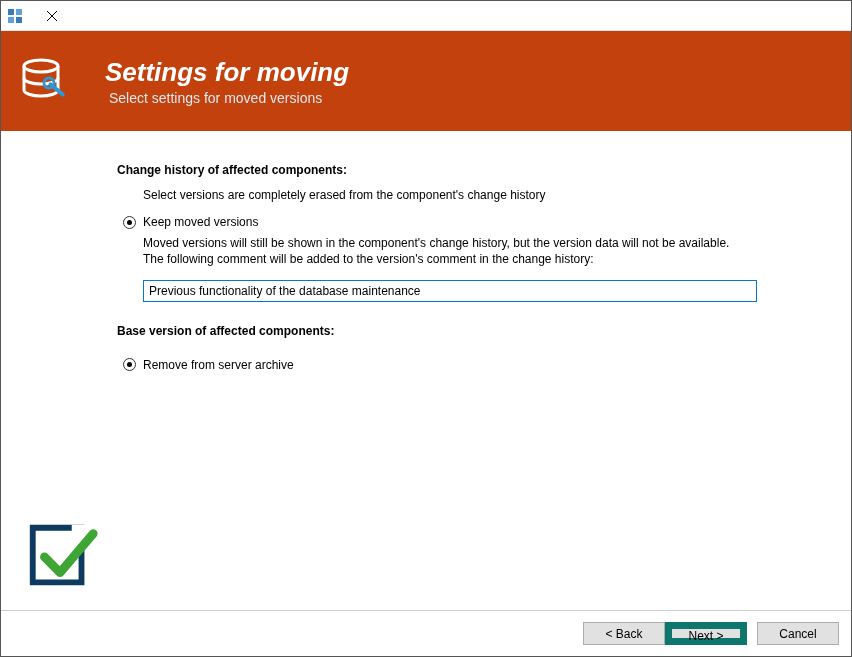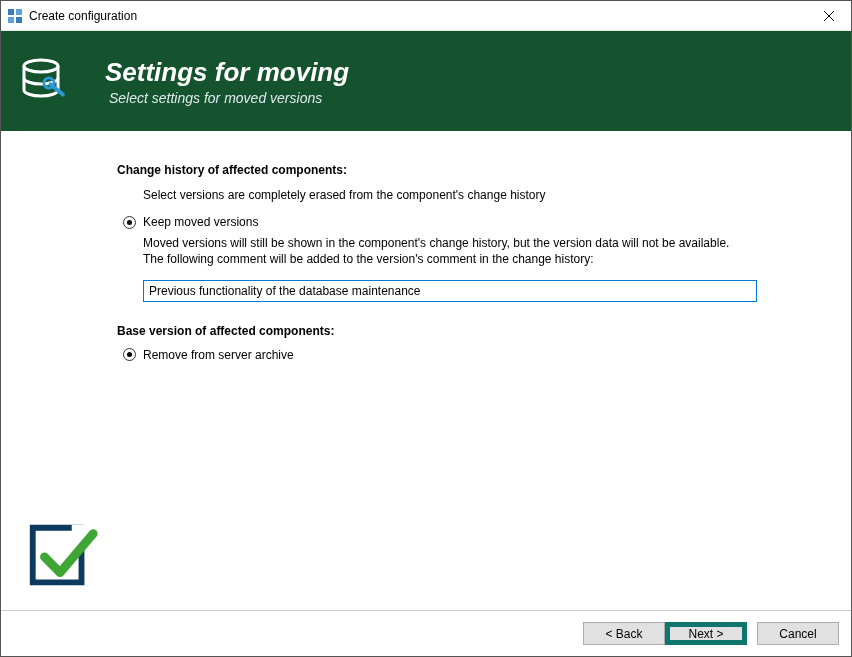--- a/index.html
+++ b/index.html
@@ -41,41 +41,40 @@
   }
   .titlebar .close-btn {
     width: 45px;
     height: 30px;
     display: flex;
     align-items: center;
     justify-content: center;
     cursor: pointer;
   }
   .banner {
-    background: #14532d;
+    background: #c2410c;
     color: #fff;
     height: 100px;
     display: flex;
     align-items: center;
     padding-left: 18px;
   }
   .banner .banner-icon {
     width: 56px; height: 56px;
     margin-right: 30px;
   }
   .banner h1 {
     margin: 0;
     font-size: 26px;
     font-weight: 600;
     font-style: italic;
   }
   .banner .subtitle {
     margin: 2px 0 0 4px;
     font-size: 14px;
-    font-style: italic;
     color: #dfe9f0;
   }
   .content {
     flex: 1;
     padding: 32px 14px 10px 116px;
     position: relative;
   }
   .section-label {
     font-weight: 700;
     margin-bottom: 10px;
@@ -140,39 +139,38 @@
     min-width: 82px;
     height: 23px;
     background: #e1e1e1;
     border: 1px solid #adadad;
     font-family: inherit;
     font-size: 12px;
     cursor: pointer;
     padding: 0 12px;
   }
   .btn.primary {
-    border: 5px solid #0f766e;
+    border: 7px solid #0f766e;
   }
   .footer-spacer { width: 10px; }
 </style>
 </head>
 <body>
 
 <div class="window">
 
   <div class="titlebar">
     <span class="app-icon">
       <svg width="16" height="16" viewBox="0 0 16 16">
         <rect x="1" y="1" width="6" height="6" fill="#3b7ab8"></rect>
         <rect x="9" y="1" width="6" height="6" fill="#5fa0d6"></rect>
         <rect x="1" y="9" width="6" height="6" fill="#5fa0d6"></rect>
         <rect x="9" y="9" width="6" height="6" fill="#3b7ab8"></rect>
       </svg>
     </span>
-    <span class="title-text">Create configuration</span>
     <div class="close-btn">
       <svg width="10" height="10" viewBox="0 0 10 10">
         <line x1="0" y1="0" x2="10" y2="10" stroke="#000" stroke-width="1"></line>
         <line x1="10" y1="0" x2="0" y2="10" stroke="#000" stroke-width="1"></line>
       </svg>
     </div>
   </div>
 
   <div class="banner">
     <span class="banner-icon">
@@ -207,21 +205,21 @@
     <div class="desc-text">
       <span>Moved versions will still be shown in the component's change history, but the version data will not be available.</span><br>
       <span>The following comment will be added to the version's comment in the change history:</span>
     </div>
 
     <input type="text" class="comment-input" value="Previous functionality of the database maintenance" style="">
 
     <div class="section-label">Base version of affected components:</div>
 
 
-    <div class="radio-row" style="margin-top:10px;">
+    <div class="radio-row" style="margin-top:20px;">
       <span class="radio">
           <span class="dot"></span>
         </span>
       <span>Remove from server archive</span>
     </div>
 
     <span class="check-badge">
       <svg width="78" height="78" viewBox="0 0 80 80">
         <path d="M10 12 h50 v56 h-50 z" fill="none" stroke="#0e3a5f" stroke-width="6" stroke-linejoin="miter"></path>
         <rect x="50" y="9" width="20" height="20" fill="#fff"></rect>

